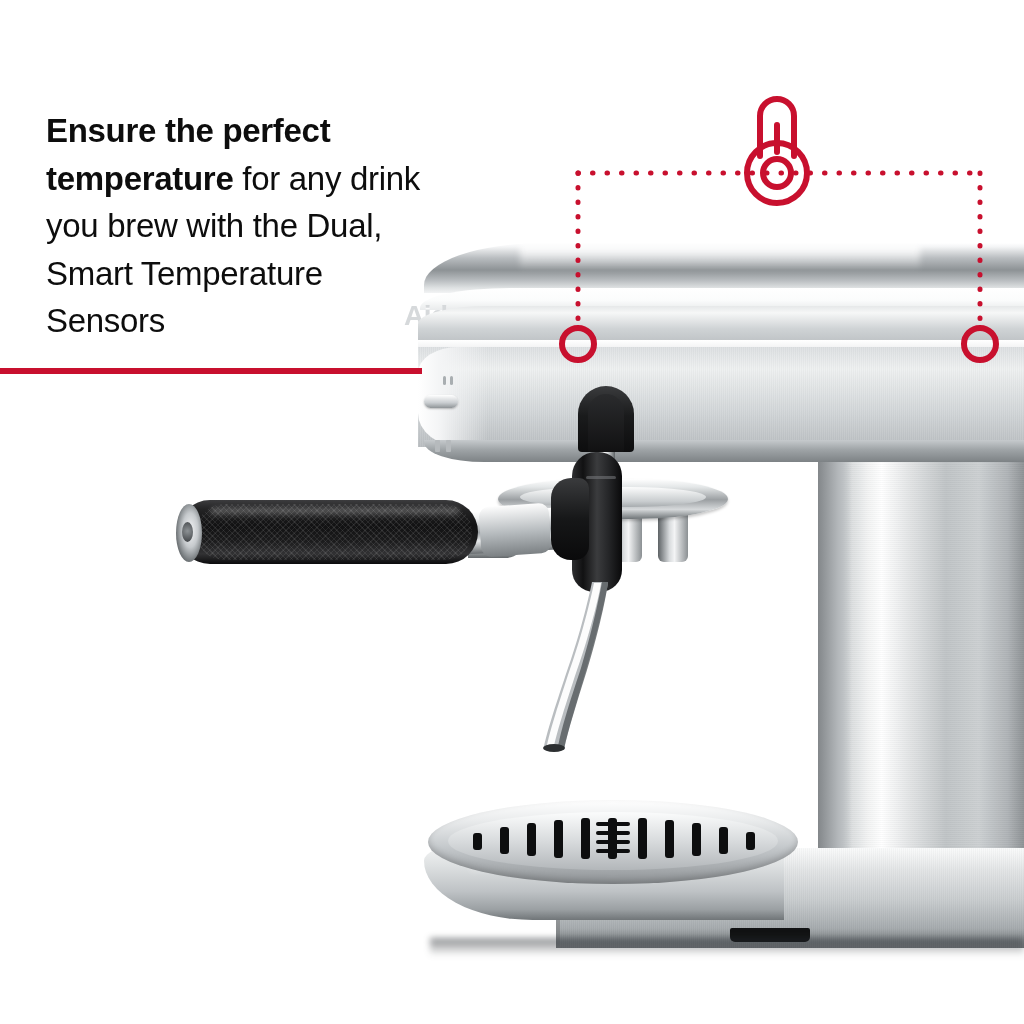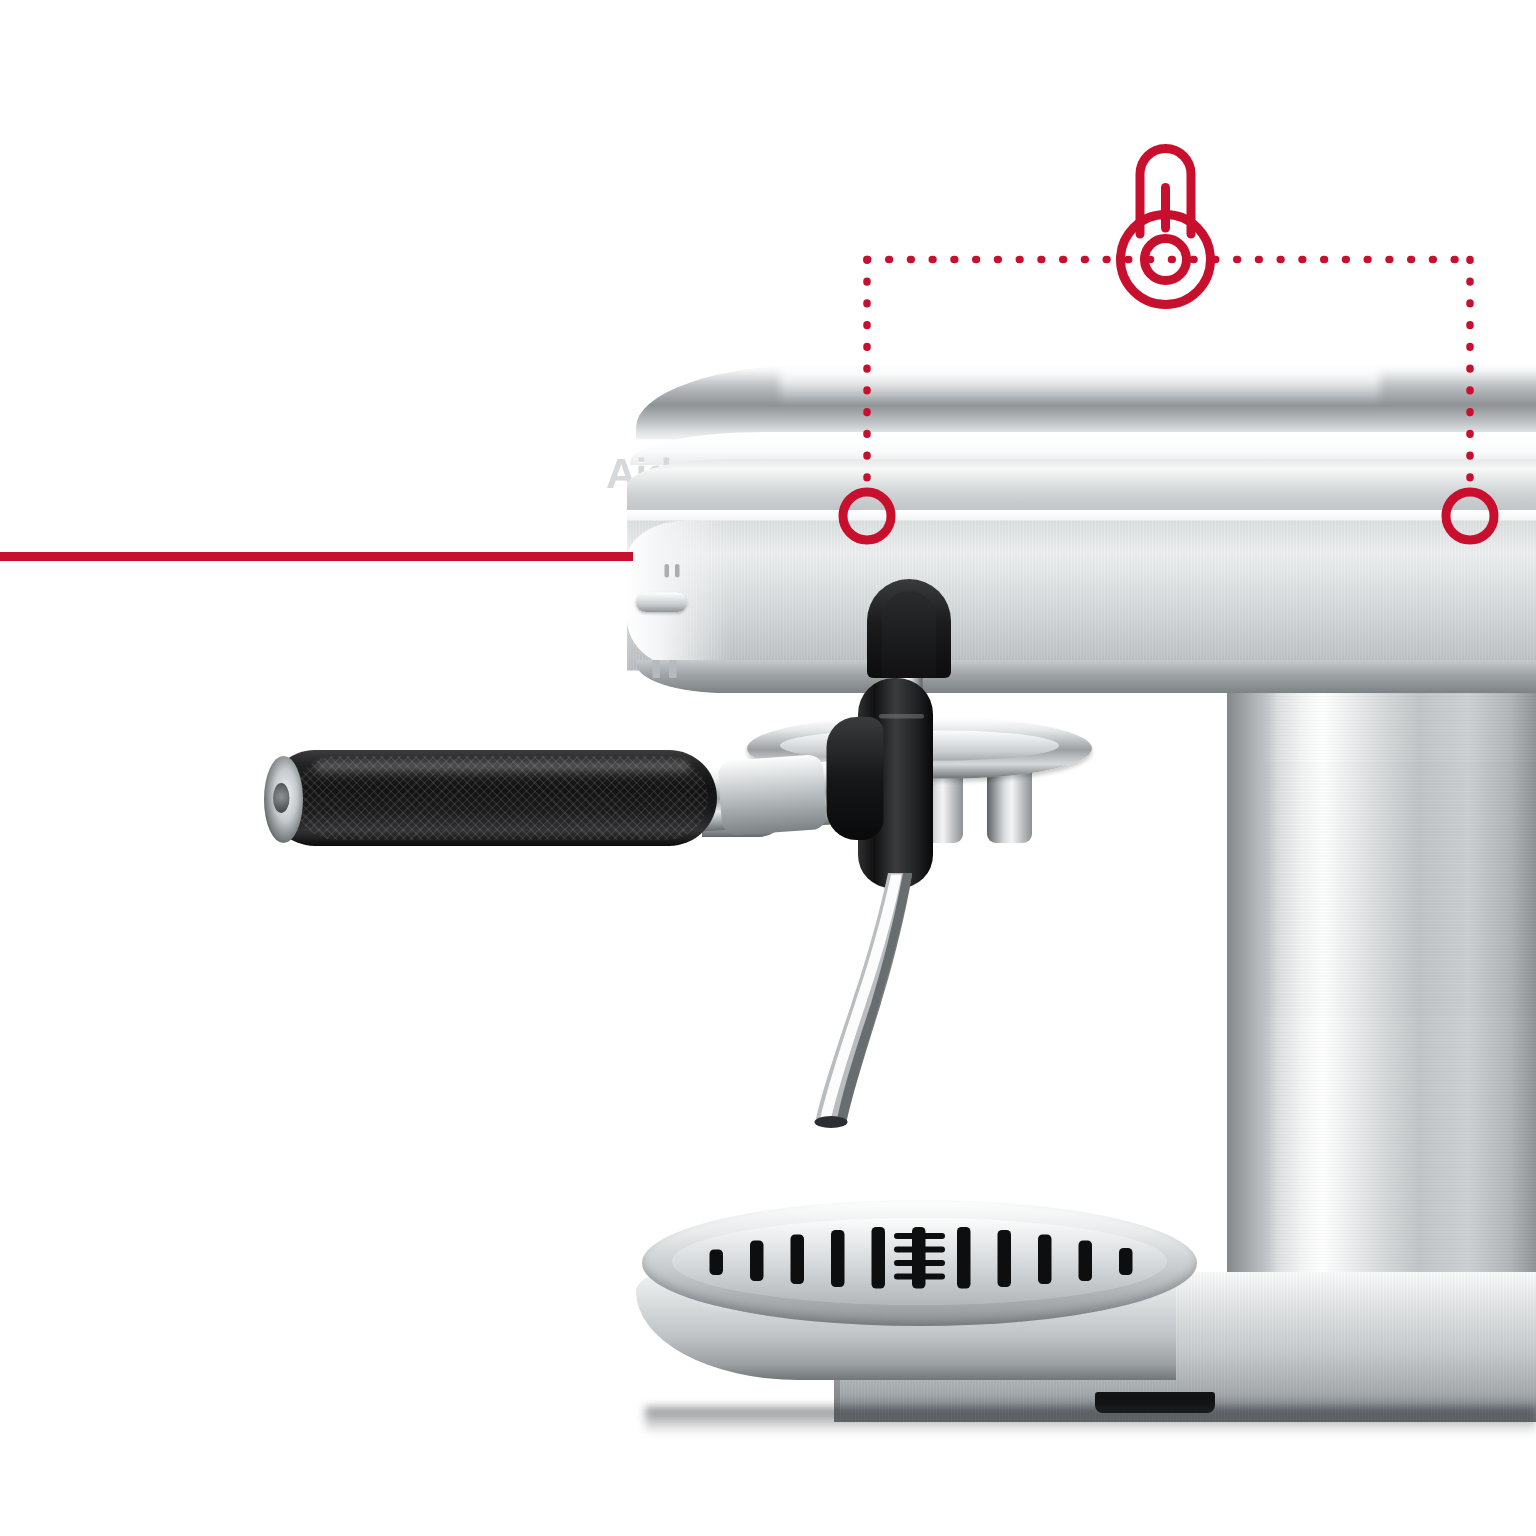--- a/index.html
+++ b/index.html
@@ -519,16 +519,19 @@
 
     <g>
       <path d="M760 148 L760 116 a17 17 0 0 1 34 0 L794 148" fill="none" stroke="#c8102e" stroke-width="6" stroke-linecap="round"></path>
       <circle cx="777" cy="173" r="30" fill="none" stroke="#c8102e" stroke-width="6"></circle>
       <circle cx="777" cy="173" r="14" fill="none" stroke="#c8102e" stroke-width="6"></circle>
       <line x1="777" y1="125" x2="777" y2="152" stroke="#c8102e" stroke-width="6" stroke-linecap="round"></line>
       <path d="M760 148 L760 156 M794 148 L794 156" fill="none" stroke="#c8102e" stroke-width="6" stroke-linecap="round"></path>
     </g>
   </svg>
 
+  <div id="headline">
+    <span class="bold">Ensure the perfect temperature</span><span> for any drink you brew with the Dual, Smart Temperature Sensors</span>
+  </div>
 
   <div id="rule"></div>
 
 </div>
 
 </body></html>

